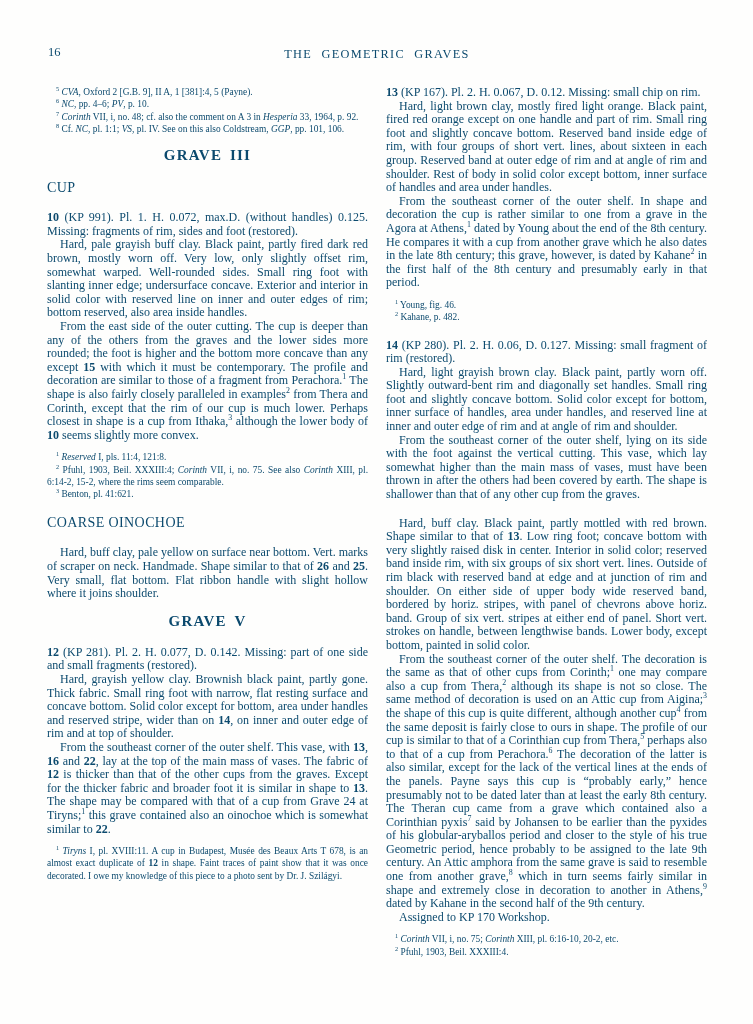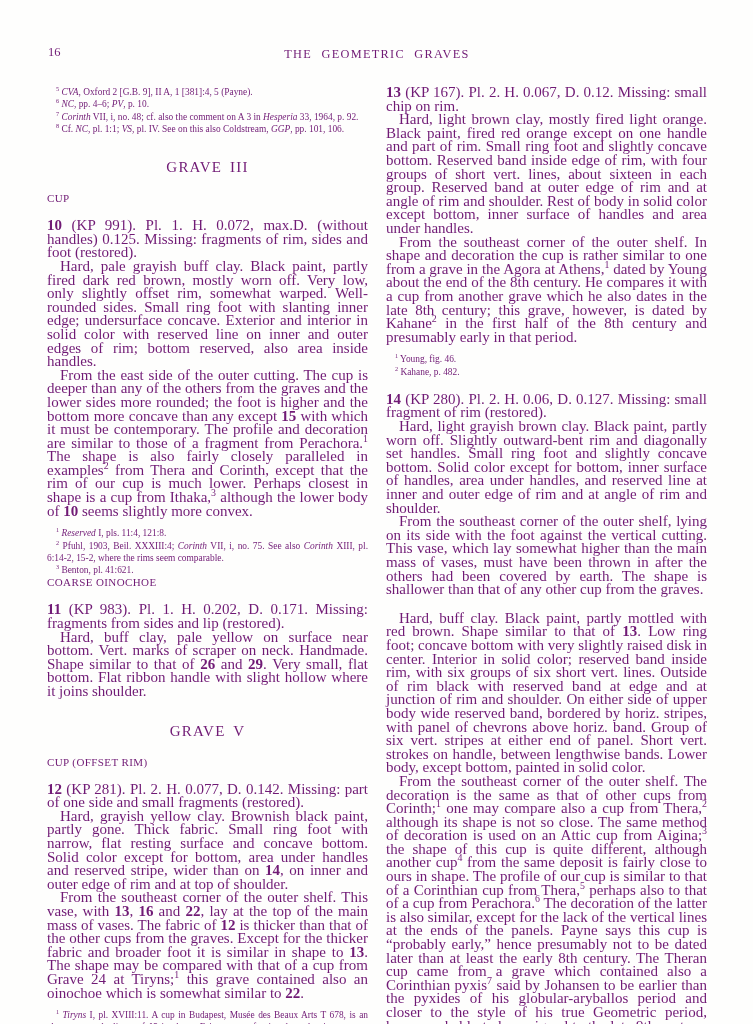--- a/index.html
+++ b/index.html
@@ -1,36 +1,36 @@
 <!DOCTYPE html>
 <html><head>
 <meta charset="utf-8">
 <style>
   * { margin:0; padding:0; box-sizing:border-box; }
   html,body { background:#ffffff; }
   .page {
     width:753px; height:1024px;
     background:#fefefdff;
-    color:#701a75;
+    color:#0c4a6e;
     font-family:"Liberation Serif","DejaVu Serif",serif;
     position:relative; overflow:hidden;
   }
   .page-inner { padding:44px 46px 0 47px; }
   .page-header { position:relative; text-align:center; margin-bottom:26px; height:16px; }
   .page-num { position:absolute; left:1px; top:1px; font-size:12.5px; }
   .running-title { font-size:12.3px; letter-spacing:1.3px; word-spacing:5px; }
   .columns { display:flex; gap:18px; align-items:flex-start; }
   .col { width:321px; }
   .col > :first-child { margin-top:0 !important; }
 
-  h2.grave { font-size:15px; font-weight:normal; text-align:center; letter-spacing:1.2px; word-spacing:3px; margin-top:24px; margin-bottom:16px; }
-  h3.sub   { font-size:11px; font-weight:normal; letter-spacing:0.4px; margin-bottom:10px; }
+  h2.grave { font-size:15px; font-weight:bold; text-align:center; letter-spacing:1.2px; word-spacing:3px; margin-top:12px; margin-bottom:16px; }
+  h3.sub   { font-size:14px; font-weight:normal; letter-spacing:0.4px; margin-top:15px; margin-bottom:10px; }
 
   .entry { margin-top:15px; }
-  p.entry-head, p.body-para { font-size:15px; line-height:13.6px; text-align:justify; }
+  p.entry-head, p.body-para { font-size:12px; line-height:13.6px; text-align:justify; }
   p.body-para { text-indent:13px; }
 
   .footnotes { margin-top:9px; }
   .fn { font-size:9.4px; line-height:12.3px; text-align:justify; text-indent:9px; }
 
   sup { font-size:66%; line-height:0; vertical-align:super; }
   b { font-weight:bold; }
   i { font-style:italic; }
 </style>
 </head>
@@ -57,25 +57,23 @@
             <p class="body-para">Hard, pale grayish buff clay. Black paint, partly fired dark red brown, mostly worn off. Very low, only slightly offset rim, somewhat warped. Well-rounded sides. Small ring foot with slanting inner edge; undersurface concave. Exterior and interior in solid color with reserved line on inner and outer edges of rim; bottom reserved, also area inside handles.</p>
             <p class="body-para">From the east side of the outer cutting. The cup is deeper than any of the others from the graves and the lower sides more rounded; the foot is higher and the bottom more concave than any except <b>15</b> with which it must be contemporary. The profile and decoration are similar to those of a fragment from Perachora.<sup>1</sup> The shape is also fairly closely paralleled in examples<sup>2</sup> from Thera and Corinth, except that the rim of our cup is much lower. Perhaps closest in shape is a cup from Ithaka,<sup>3</sup> although the lower body of <b>10</b> seems slightly more convex.</p>
             <div class="footnotes">
               <p class="fn"><sup>1</sup> <i>Reserved</i> I, pls. 11:4, 121:8.</p>
               <p class="fn"><sup>2</sup> Pfuhl, 1903, Beil. XXXIII:4; <i>Corinth</i> VII, i, no. 75. See also <i>Corinth</i> XIII, pl. 6:14-2, 15-2, where the rims seem comparable.</p>
               <p class="fn"><sup>3</sup> Benton, pl. 41:621.</p>
             </div>
           </div>
           <h3 class="sub">COARSE OINOCHOE</h3>
           <div class="entry">
-            <p class="entry-head"><b>11</b> (KP 983). Pl. 1. H. 0.202, D. 0.171. Missing: fragments from sides and lip (restored).</p>
-            <p class="body-para">Hard, buff clay, pale yellow on surface near bottom. Vert. marks of scraper on neck. Handmade. Shape similar to that of <b>26</b> and <b>29</b>. Very small, flat bottom. Flat ribbon handle with slight hollow where it joins shoulder.</p>
+            <p class="body-para">Hard, buff clay, pale yellow on surface near bottom. Vert. marks of scraper on neck. Handmade. Shape similar to that of <b>26</b> and <b>25</b>. Very small, flat bottom. Flat ribbon handle with slight hollow where it joins shoulder.</p>
           </div>
           <h2 class="grave">GRAVE V</h2>
-          <h3 class="sub">CUP (OFFSET RIM)</h3>
           <div class="entry">
             <p class="entry-head"><b>12</b> (KP 281). Pl. 2. H. 0.077, D. 0.142. Missing: part of one side and small fragments (restored).</p>
             <p class="body-para">Hard, grayish yellow clay. Brownish black paint, partly gone. Thick fabric. Small ring foot with narrow, flat resting surface and concave bottom. Solid color except for bottom, area under handles and reserved stripe, wider than on <b>14</b>, on inner and outer edge of rim and at top of shoulder.</p>
             <p class="body-para">From the southeast corner of the outer shelf. This vase, with <b>13</b>, <b>16</b> and <b>22</b>, lay at the top of the main mass of vases. The fabric of <b>12</b> is thicker than that of the other cups from the graves. Except for the thicker fabric and broader foot it is similar in shape to <b>13</b>. The shape may be compared with that of a cup from Grave 24 at Tiryns;<sup>1</sup> this grave contained also an oinochoe which is somewhat similar to <b>22</b>.</p>
             <div class="footnotes">
               <p class="fn"><sup>1</sup> <i>Tiryns</i> I, pl. XVIII:11. A cup in Budapest, Musée des Beaux Arts T 678, is an almost exact duplicate of <b>12</b> in shape. Faint traces of paint show that it was once decorated. I owe my knowledge of this piece to a photo sent by Dr. J. Szilágyi.</p>
             </div>
           </div>
         </div>
       <div class="col" id="col-right">

